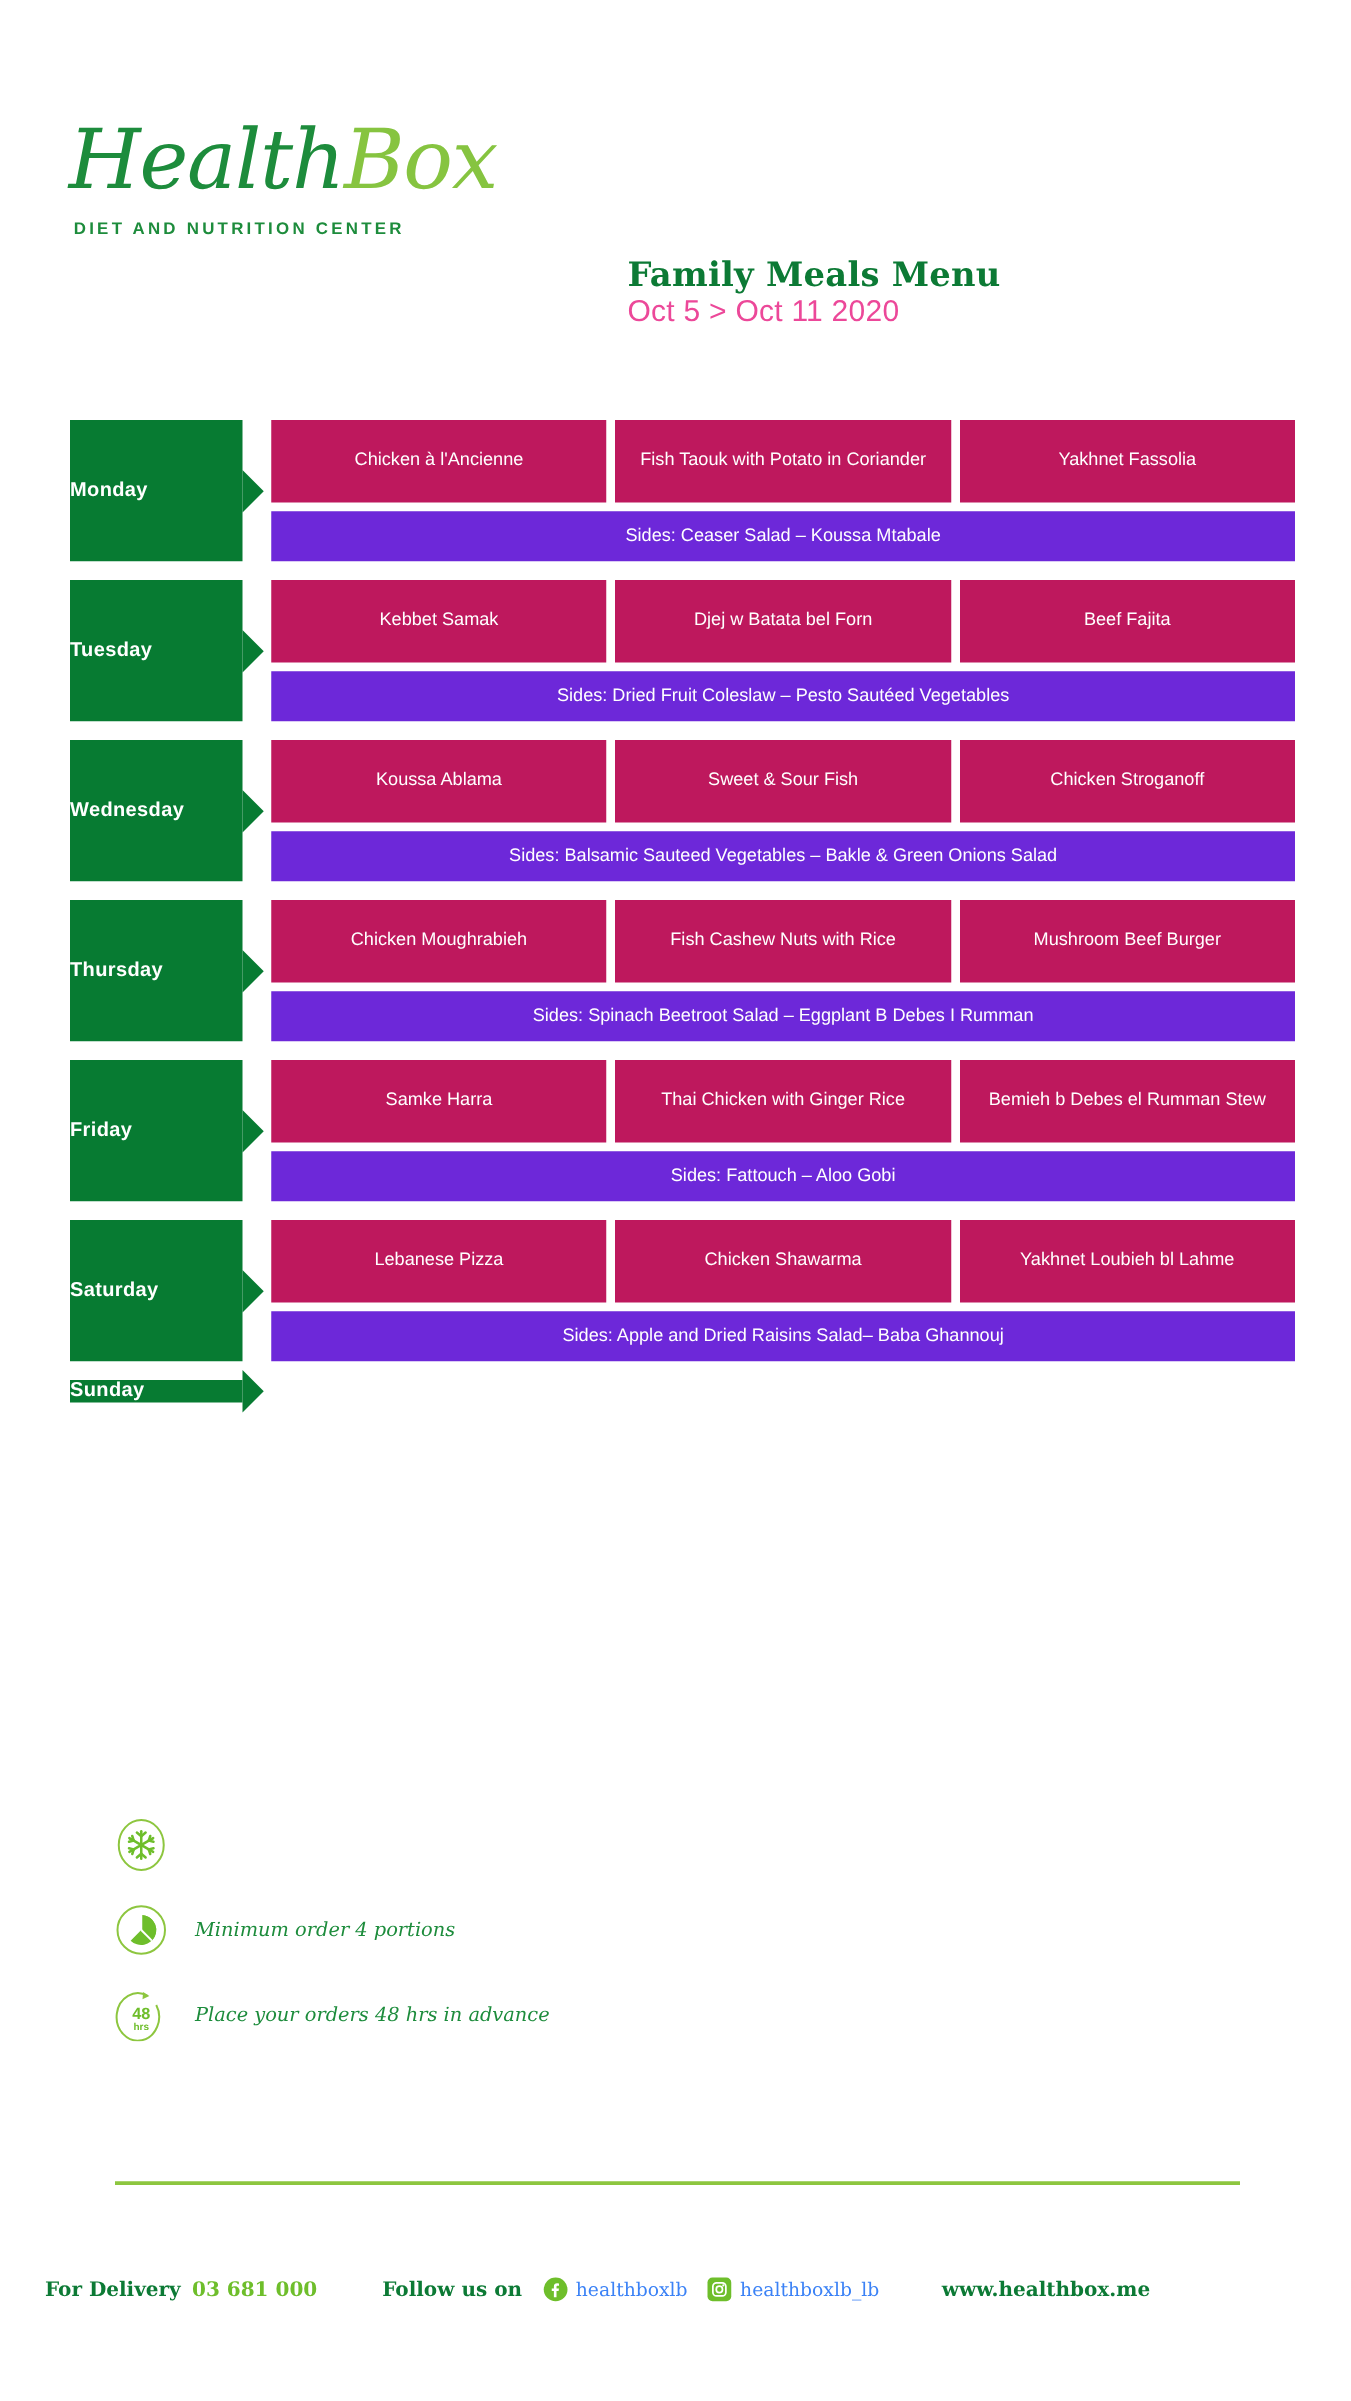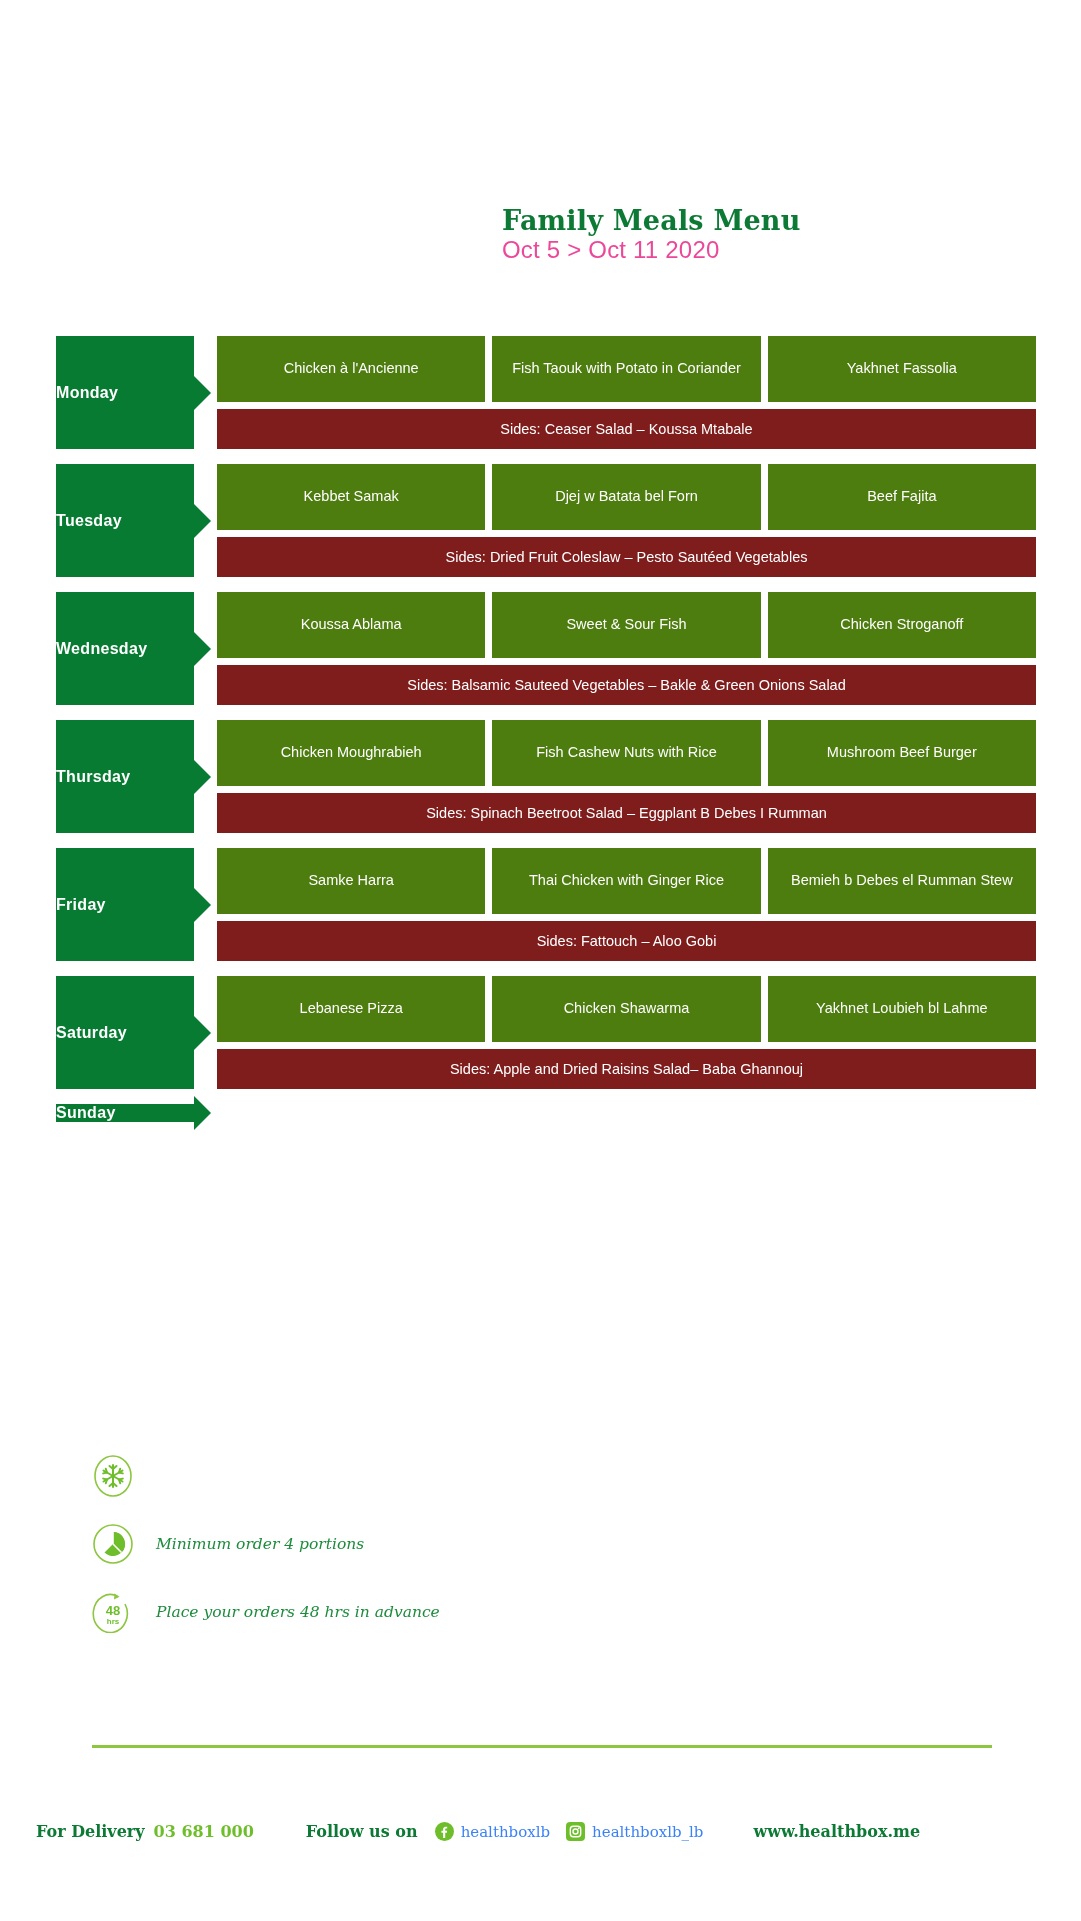--- a/index.html
+++ b/index.html
@@ -131,35 +131,35 @@
     gap: 7px;
   }
 
   .meals {
     display: flex;
     gap: 7px;
   }
 
   .meal {
     flex: 1 1 0;
-    background: #4d7c0f;
+    background: #be185d;
     color: #ffffff;
     min-height: 66px;
     display: flex;
     align-items: center;
     justify-content: center;
     text-align: center;
     padding: 6px 10px;
     font-family: "Liberation Sans", sans-serif;
     font-size: 14.5px;
     line-height: 1.35;
   }
 
   .sides {
-    background: #7f1d1d;
+    background: #6d28d9;
     color: #ffffff;
     height: 40px;
     display: flex;
     align-items: center;
     justify-content: center;
     text-align: center;
     font-family: "Liberation Sans", sans-serif;
     font-size: 14.5px;
   }
 
@@ -262,20 +262,26 @@
   }
   .social-badge.round { border-radius: 50%; }
 </style>
 </head>
 <body>
 
 <div class="page">
 
   <div class="header">
 
+    <div class="logo-block">
+      <div class="logo-wordmark">
+        <span class="logo-health">Health</span><span class="logo-box">Box</span>
+      </div>
+      <div class="logo-tagline">DIET AND NUTRITION CENTER</div>
+    </div>
 
     <div class="title-block">
       <span class="title-main">Family Meals Menu</span>
       <span class="title-dates">Oct 5 &gt; Oct 11 2020</span>
     </div>
 
   </div>
 
   <div class="menu" id="menu-grid">
       <div class="day-row">

